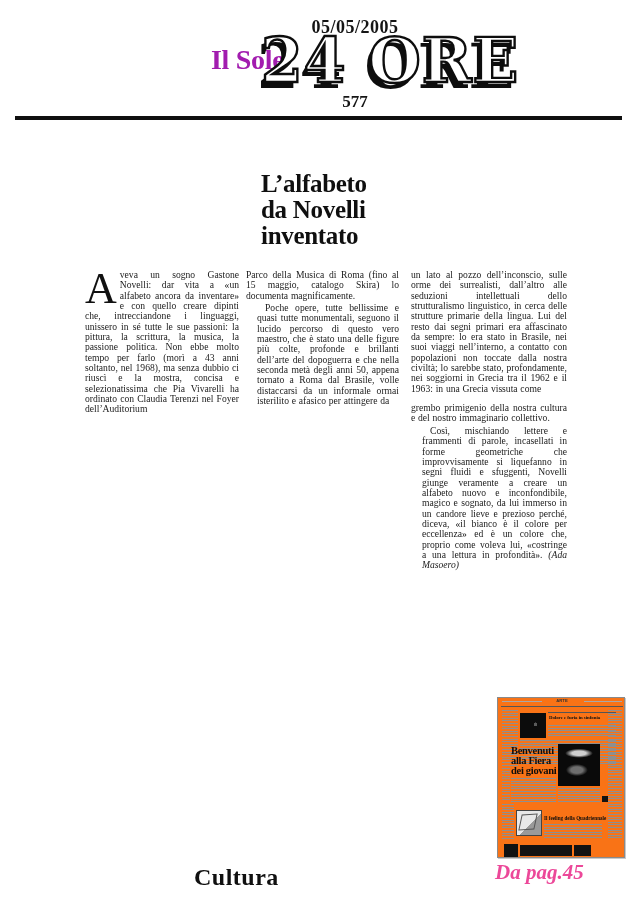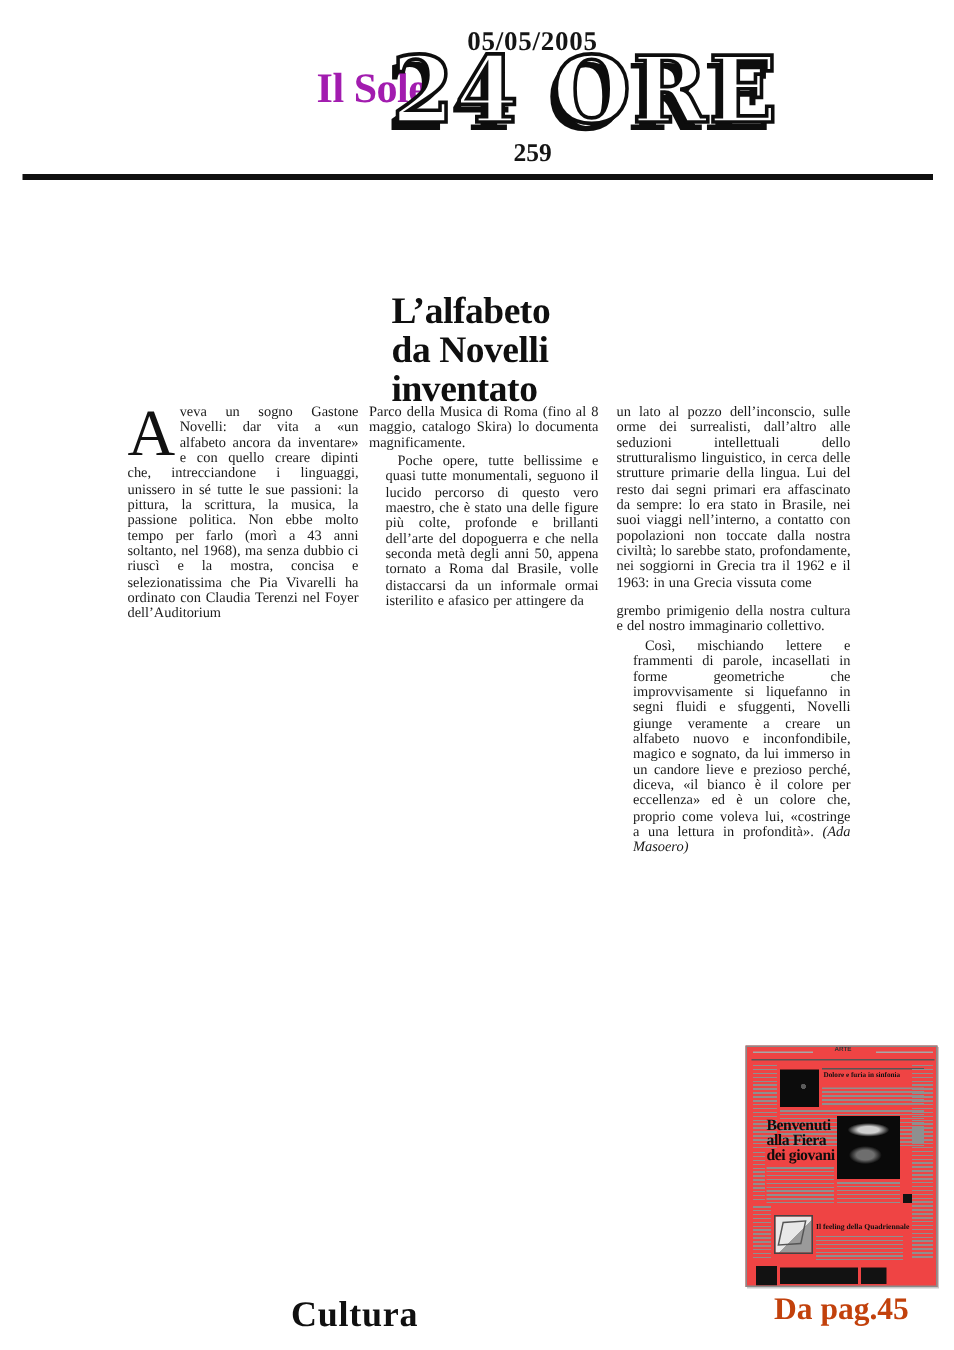--- a/index.html
+++ b/index.html
@@ -20,44 +20,44 @@
   .mast-number { position:absolute; left:240px; top:92px; width:230px; text-align:center;
                  font-weight:bold; font-size:17px; color:#151515; }
   .mast-rule { position:absolute; left:15px; top:116px; width:607px; height:4px; background:#101010; }
 
   
   .kicker { position:absolute; left:262px; top:142px; width:110px;
             font-family:"Liberation Sans", sans-serif; font-weight:bold; font-size:16px;
             font-variant:small-caps; letter-spacing:2px; color:#161616;
             border-bottom:2px solid #161616; padding-bottom:3px; }
   .headline { position:absolute; left:261px; top:171px; width:200px;
-              font-weight:bold; font-size:25px; line-height:26px; letter-spacing:-0.3px; color:#0f0f0f;margin-top:24px; }
+              font-weight:bold; font-size:25px; line-height:26px; letter-spacing:-0.3px; color:#0f0f0f; }
 
   
   .col { position:absolute; top:270px; text-align:justify; font-size:9.6px; line-height:10.35px;
          color:#1a1a1a; word-spacing:0.4px; }
   .col p + p { margin-top:2px; }
   .col .indent { text-indent:8px;margin-left:11px; }
   .col1 { left:85px;  width:154px; }
   .col2 { left:246px; width:153px; }
   .col3 { left:411px; width:156px; }
   .gap-before { margin-top:9px !important; }
   .dropcap { float:left; font-size:44px; line-height:33px; padding:2px 3px 0 0;
              font-weight:normal; color:#111; }
   .byline { font-style:italic; }
 
   
   .section-label { position:absolute; left:194px; top:864px; font-weight:bold;
                    font-size:24px; letter-spacing:0.5px; color:#101010; }
-  .pageref { position:absolute; left:495px; top:860px; width:132px; text-align:center;
-             font-weight:bold; font-size:21px; color:#c2410c; }
+  .pageref { position:absolute; left:495px; top:860px; width:132px; text-align:left;
+             font-weight:bold; font-size:21px; color:#ec4899;font-style:italic; }
 
   
   .thumb { position:absolute; left:497px; top:697px; width:128px; height:161px;
-           background:#ef4444; border:1px solid #8a8a8a;
+           background:#f97316; border:1px solid #8a8a8a;
            box-shadow:1px 1px 0 #c9c9c9; overflow:hidden; }
   .t-abs { position:absolute; }
   .speck { background-image:repeating-linear-gradient(to bottom, #8f8f8f 0 1px, transparent 1px 2.6px); }
   .speck-lt { background-image:repeating-linear-gradient(to bottom, #a8a8a8 0 1px, transparent 1px 3px); }
   .t-rule { background:#555; }
   .t-dark { background:#121212; }
   .t-head-label { font-family:"Liberation Sans", sans-serif; font-weight:bold; font-size:6px;
                   transform:scale(0.7); transform-origin:center top; color:#333; text-align:center; }
   .t-headline1 { font-weight:bold; font-size:6px; transform:scale(0.8); transform-origin:left top;
                  color:#101010; white-space:nowrap; }
@@ -76,35 +76,35 @@
                    transform:skew(-12deg, -4deg); }
 </style>
 </head>
 <body>
 
 <div class="page">
 
   <div class="mast-date">05/05/2005</div>
   <div class="mast-prefix">Il Sole</div>
   <div class="mast-main">24 ORE</div>
-  <div class="mast-number">259</div>
+  <div class="mast-number">577</div>
   <div class="mast-rule"></div>
 
   <div class="headline">
     <div>L’alfabeto</div>
     <div>da Novelli</div>
     <div>inventato</div>
   </div>
 
   <div class="col col1">
     <p><span class="dropcap">A</span><span>veva un sogno Gastone Novelli: dar vita a «un alfabeto ancora da inventare» e con quello creare dipinti che, intrecciandone i linguaggi, unissero in sé tutte le sue passioni: la pittura, la scrittura, la musica, la passione politica. Non ebbe molto tempo per farlo (morì a 43 anni soltanto, nel 1968), ma senza dubbio ci riuscì e la mostra, concisa e selezionatissima che Pia Vivarelli ha ordinato con Claudia Terenzi nel Foyer dell’Auditorium</span></p>
   </div>
 
   <div class="col col2">
-    <p>Parco della Musica di Roma (fino al 8 maggio, catalogo Skira) lo documenta magnificamente.</p>
+    <p>Parco della Musica di Roma (fino al 15 maggio, catalogo Skira) lo documenta magnificamente.</p>
     <p class="indent">Poche opere, tutte bellissime e quasi tutte monumentali, seguono il lucido percorso di questo vero maestro, che è stato una delle figure più colte, profonde e brillanti dell’arte del dopoguerra e che nella seconda metà degli anni 50, appena tornato a Roma dal Brasile, volle distaccarsi da un informale ormai isterilito e afasico per attingere da</p>
   </div>
 
   <div class="col col3">
     <p>un lato al pozzo dell’inconscio, sulle orme dei surrealisti, dall’altro alle seduzioni intellettuali dello strutturalismo linguistico, in cerca delle strutture primarie della lingua. Lui del resto dai segni primari era affascinato da sempre: lo era stato in Brasile, nei suoi viaggi nell’interno, a contatto con popolazioni non toccate dalla nostra civiltà; lo sarebbe stato, profondamente, nei soggiorni in Grecia tra il 1962 e il 1963: in una Grecia vissuta come</p>
     <p class="gap-before">grembo primigenio della nostra cultura e del nostro immaginario collettivo.</p>
     <p class="indent"><span>Così, mischiando lettere e frammenti di parole, incasellati in forme geometriche che improvvisamente si liquefanno in segni fluidi e sfuggenti, Novelli giunge veramente a creare un alfabeto nuovo e inconfondibile, magico e sognato, da lui immerso in un candore lieve e prezioso perché, diceva, «il bianco è il colore per eccellenza» ed è un colore che, proprio come voleva lui, «costringe a una lettura in profondità».</span> <span class="byline">(Ada Masoero)</span></p>
   </div>
 
   <div class="section-label">Cultura</div>

